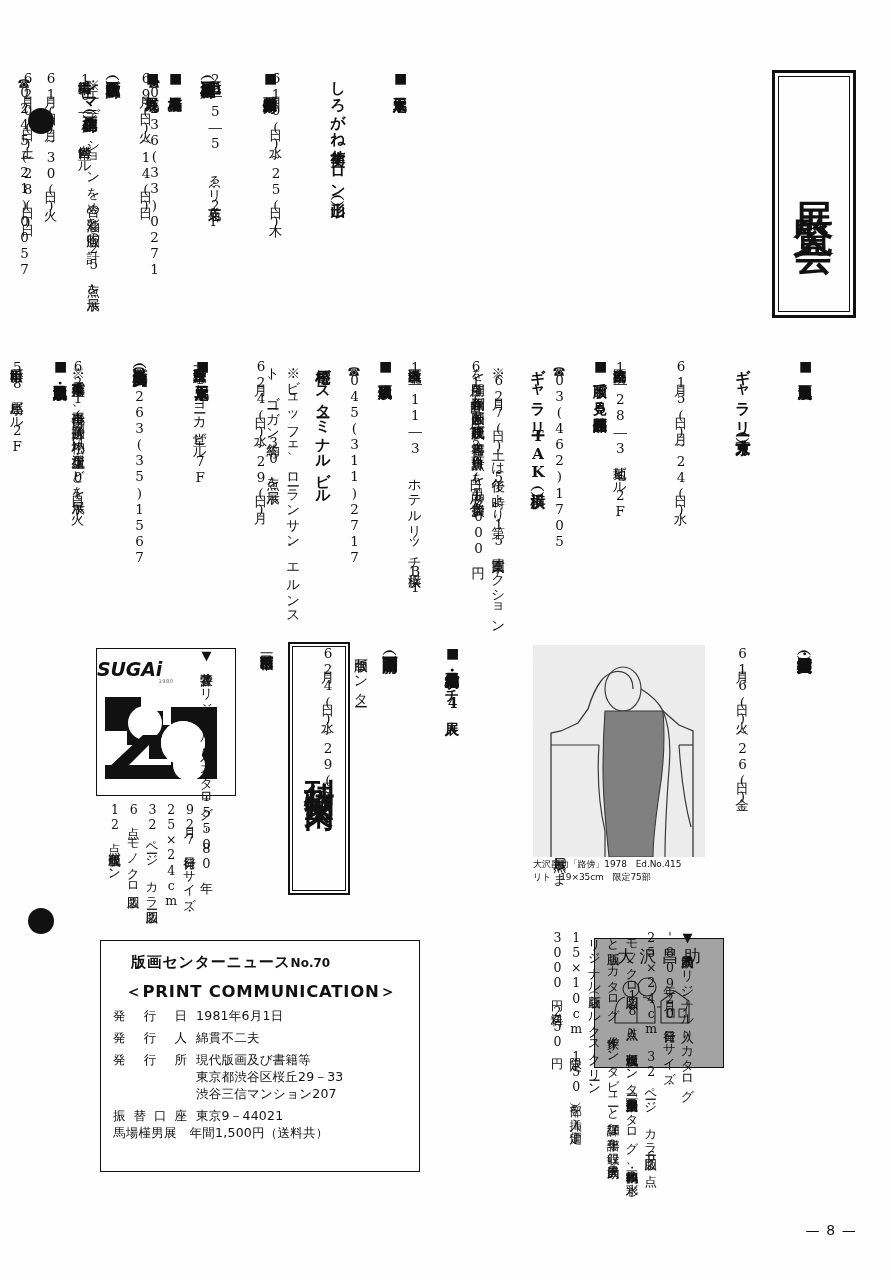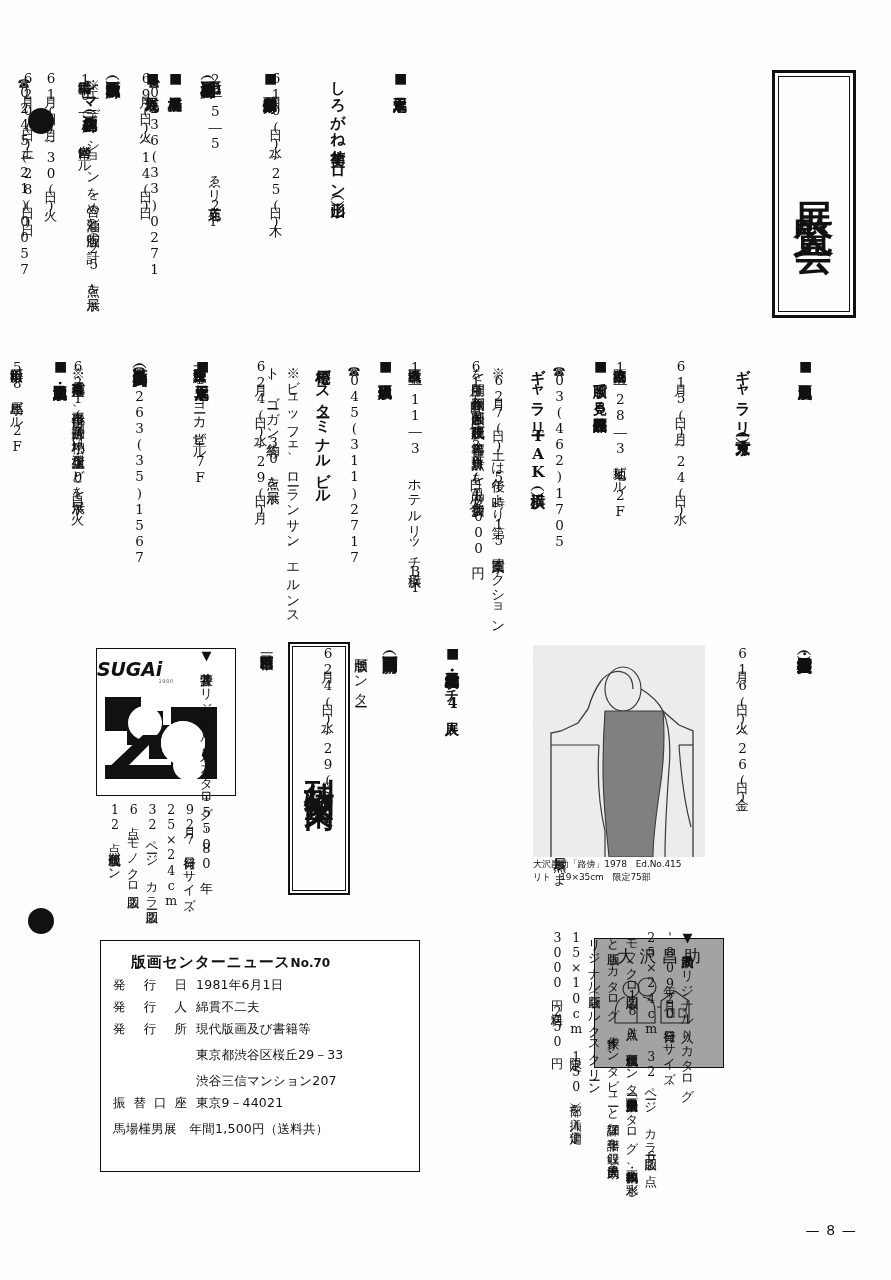--- a/index.html
+++ b/index.html
@@ -236,21 +236,21 @@
     width: 74px;
     flex: 0 0 74px;
     display: flex;
     justify-content: space-between;
     letter-spacing: 0;
   }
   .colo-label span { display: inline-block; }
   .colo-val { padding-left: 9px; }
   .colo-cont {
     font-size: 12.5px;
-    margin-top: 9px;
+    margin-top: 0;
     padding-left: 83px;
     letter-spacing: 0.02em;
   }
 
   
   #pageno {
     position: absolute;
     right: 34px;
     bottom: 42px;
     font-family: "DejaVu Sans", "Liberation Sans", sans-serif;
@@ -447,20 +447,21 @@
 
   <div class="listing" style="right:175px; top:930px; height:250px; font-size:12.5px;">
     <span class="blk">'80年9月20日発行　サイズ・25×24cm　32ページ　カラー図版6点　モノクロ図版18点入り　現代版画センター企画「大沢昌助全国展」カタログ　執筆・鶴内正和、水彩と版画、カタログ　作家インタビューと詳細な年譜を収録　大沢昌助オリジナル版画（シルクスクリーン　15×10cm　限定150部）を挿入　定価3000円　送料250円</span>
   </div>
 
   <div id="colophon">
     <div id="colo-row1">
       <span>版画センターニュース</span>
       <span id="colo-no">No.70</span>
     </div>
+    <div id="colo-row2">＜PRINT COMMUNICATION＞</div>
 
     <div class="colo-line">
       <span class="colo-label">
         <span>発</span>
         <span>行</span>
         <span>日</span>
       </span>
       <span class="colo-val">1981年6月1日</span>
     </div>
 

